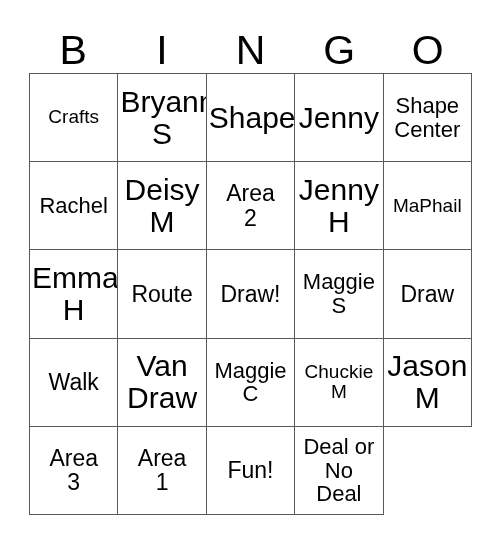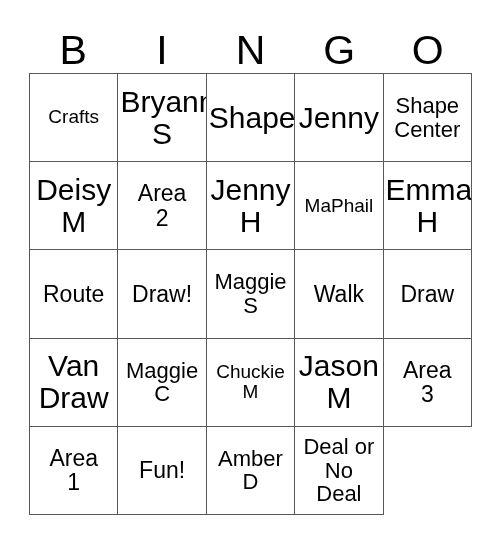--- a/index.html
+++ b/index.html
@@ -116,20 +116,23 @@
       <div class="cell fs-xl">
         <span class="txt">Shape</span>
       </div>
       <div class="cell fs-xl">
         <span class="txt">Jenny</span>
       </div>
       <div class="cell fs-m">
         <span class="txt">Shape
 Center</span>
       </div>
+      <div class="cell fs-m">
+        <span class="txt">Rachel</span>
+      </div>
       <div class="cell fs-xl">
         <span class="txt">Deisy
 M</span>
       </div>
       <div class="cell fs-xxl">
         <span class="txt">Area
 2</span>
       </div>
       <div class="cell fs-xl">
         <span class="txt">Jenny
@@ -146,24 +149,24 @@
         <span class="txt">Route</span>
       </div>
       <div class="cell fs-xxl">
         <span class="txt">Draw!</span>
       </div>
       <div class="cell fs-m">
         <span class="txt">Maggie
 S</span>
       </div>
       <div class="cell fs-xxl">
+        <span class="txt">Draw</span>
+      </div>
+      <div class="cell fs-xxl">
         <span class="txt">Walk</span>
-      </div>
-      <div class="cell fs-xxl">
-        <span class="txt">Draw</span>
       </div>
       <div class="cell fs-xl">
         <span class="txt">Van
 Draw</span>
       </div>
       <div class="cell fs-m">
         <span class="txt">Maggie
 C</span>
       </div>
       <div class="cell fs-s">
@@ -179,23 +182,19 @@
 3</span>
       </div>
       <div class="cell fs-xxl">
         <span class="txt">Area
 1</span>
       </div>
       <div class="cell fs-xxl">
         <span class="txt">Fun!</span>
       </div>
       <div class="cell fs-m">
-        <span class="txt">Amber
-D</span>
-      </div>
-      <div class="cell fs-m">
         <span class="txt">Deal or
 No
 Deal</span>
       </div>
     </div>
 
 </div>
 
 </body></html>

